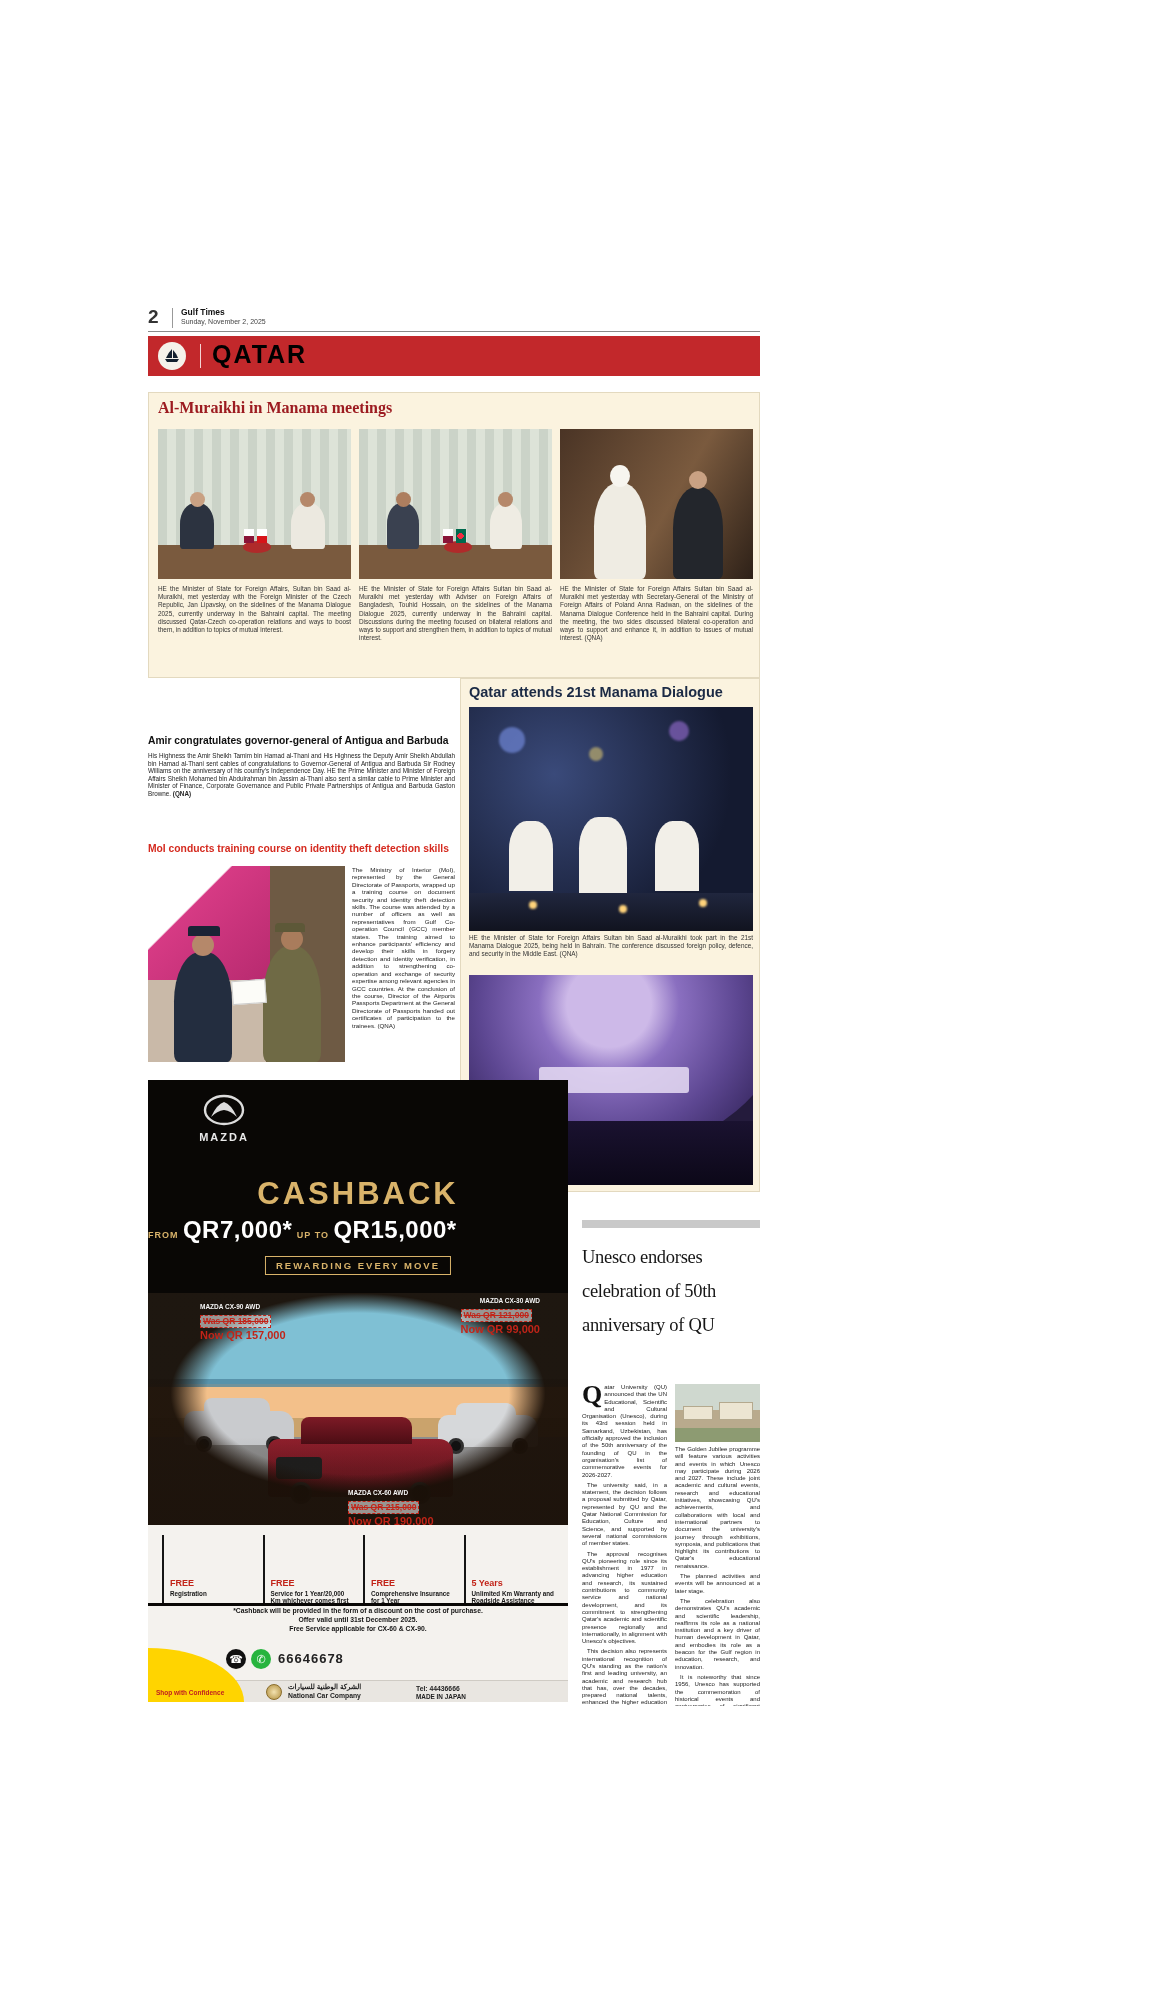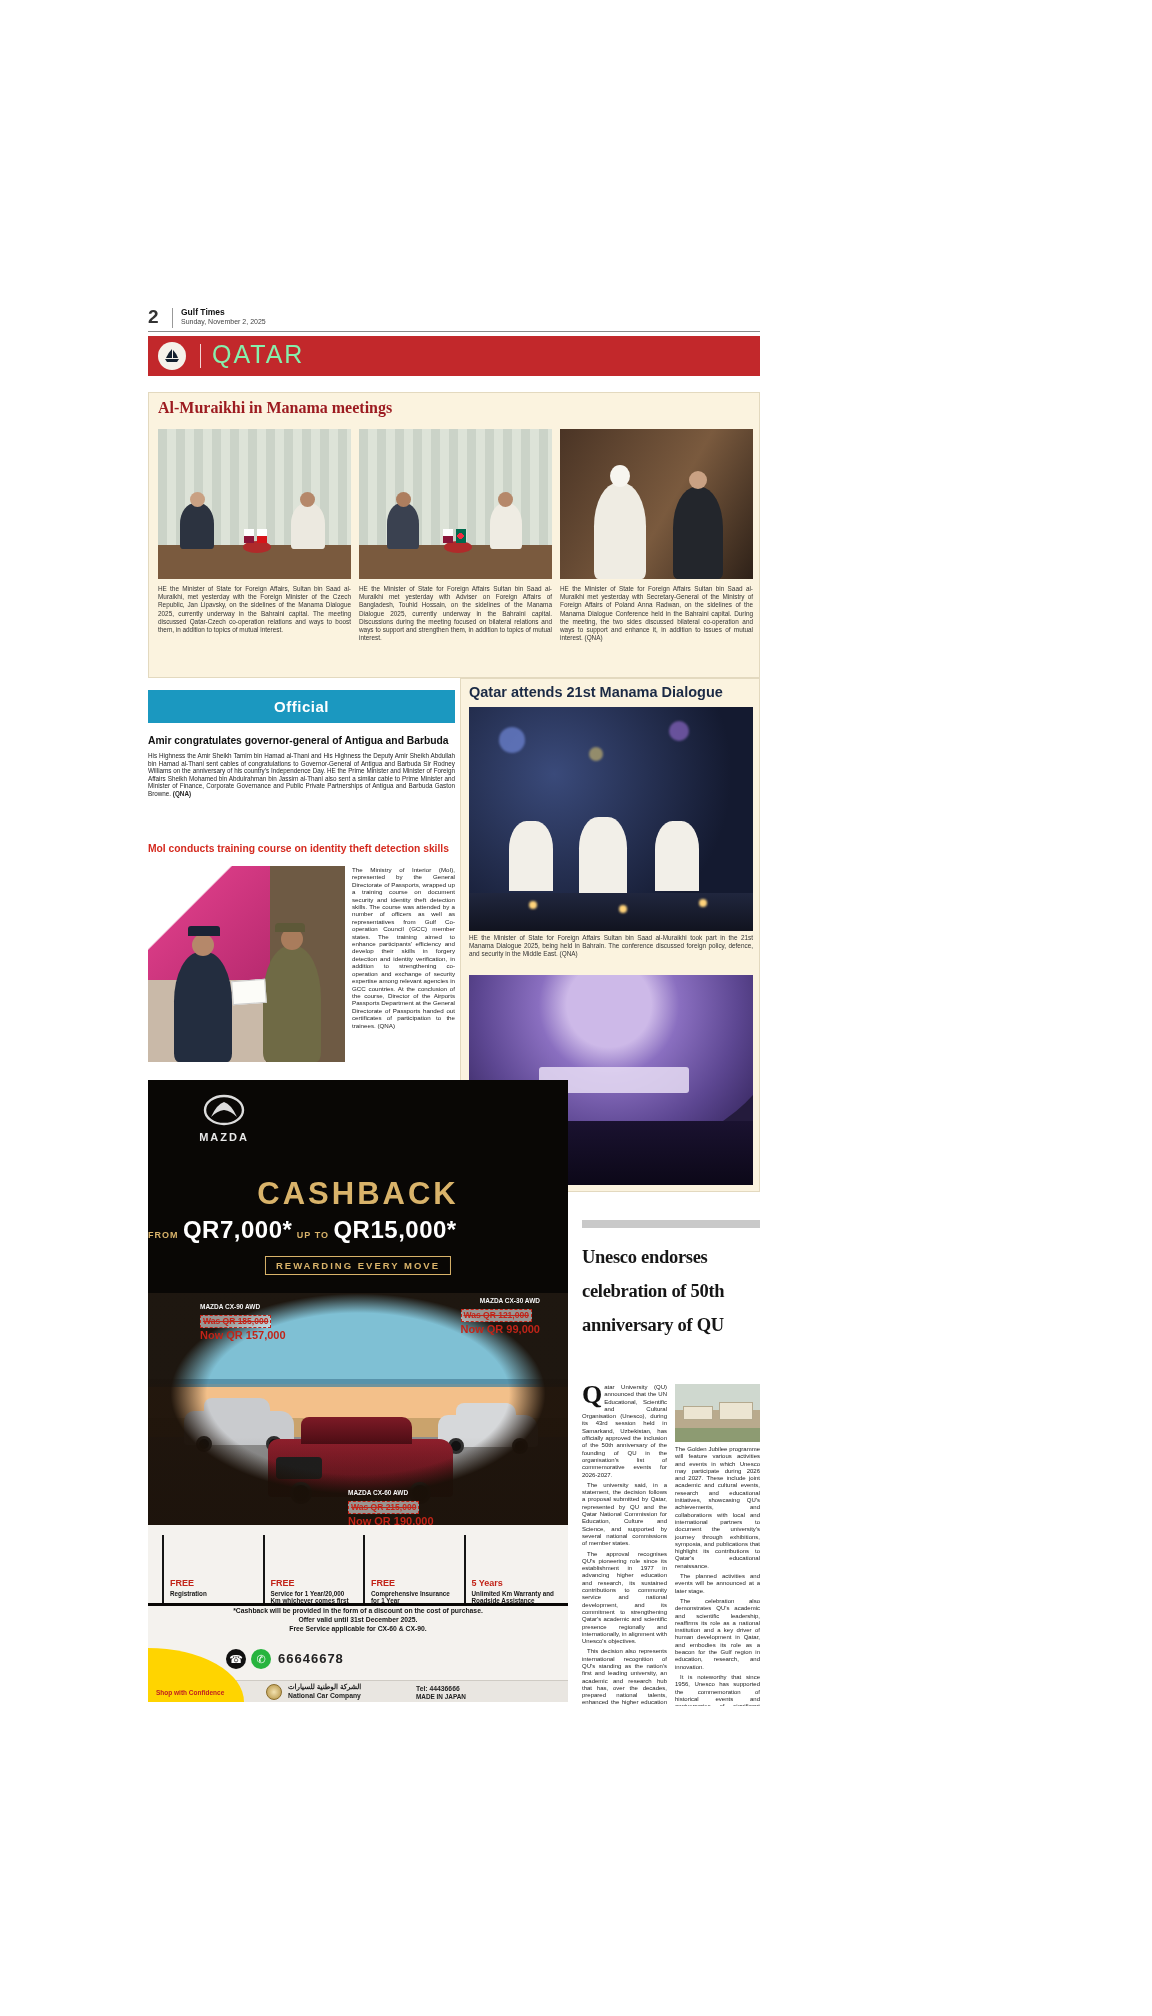--- a/index.html
+++ b/index.html
@@ -13,22 +13,22 @@
   .pg-num { position:absolute; left:0; top:0; font-size:19px; font-weight:bold; color:#333; }
   .pg-sep { position:absolute; left:24px; top:2px; width:1px; height:20px; background:#999; }
   .pg-paper { position:absolute; left:33px; top:1px; font-size:8.5px; font-weight:bold; color:#111; }
   .pg-date  { position:absolute; left:33px; top:12px; font-size:7px; color:#444; }
 
   
   .sec-banner { position:absolute; left:148px; top:336px; width:612px; height:40px; background:#c2282b; }
   .sec-logo { position:absolute; left:10px; top:6px; width:28px; height:28px; border-radius:50%;
               background:#f5f2ea; display:flex; align-items:center; justify-content:center; }
   .sec-bar  { position:absolute; left:52px; top:8px; width:1px; height:24px; background:rgba(255,255,255,.8); }
-  .sec-name { position:absolute; left:64px; top:4px; font-size:25px; color:#86efac; letter-spacing:2px;
-              font-weight:400; }
+  .sec-name { position:absolute; left:64px; top:4px; font-size:25px; color:#000000; letter-spacing:2px;
+              font-weight:700; }
 
   
   .creambox { position:absolute; background:#fbf3df; border:1px solid #e3d9bf; }
   .box-manama { left:148px; top:392px; width:612px; height:286px; }
   .manama-headline { position:absolute; left:9px; top:6px; font-family:"Liberation Serif",serif;
                      font-size:16px; font-weight:bold; color:#9c1b20;text-align:right; }
   .strip-photo { position:absolute; top:36px; width:193px; height:150px; overflow:hidden; background:#9aa59a; }
   .strip-cap   { position:absolute; top:192px; width:193px; font-size:6.4px; line-height:8.2px;
                  color:#333; text-align:justify; }
 
@@ -78,21 +78,21 @@
   .bokeh { position:absolute; border-radius:50%; filter:blur(1px); }
   .thobe { position:absolute; background:#f2efe8; border-radius:40% 40% 0 0; }
   .dome { position:absolute; left:-40px; top:-120px; width:360px; height:300px; border-radius:50%;
           background:radial-gradient(circle, #cdb9e8 0 18%, #8a6fc0 30%, #5d4792 55%, #34255c 80%); }
   .crowd { position:absolute; left:0; bottom:0; width:100%; height:64px;
            background:linear-gradient(#1a1230, #0c0818); }
 
   
   .unesco { position:absolute; left:582px; top:1220px; width:178px; }
   .unesco-bar { width:178px; height:8px; background:#c9c9c9; }
-  .unesco-headline { margin-top:12px; font-family:"Liberation Serif",serif; font-weight:bold;
+  .unesco-headline { margin-top:12px; font-family:"Liberation Serif",serif; font-weight:normal;
                      font-size:18.5px; line-height:34px; color:#161616; letter-spacing:-.3px; }
   .unesco-body { position:absolute; left:582px; top:1384px; width:178px; height:322px; overflow:hidden;
                  display:flex; gap:8px; }
   .ucol { width:85px; font-family:"Liberation Sans",sans-serif; font-size:6px; line-height:7.3px;
           text-align:justify; color:#222; }
   .ucol p { margin-bottom:3px; text-indent:5px; }
   .ucol p.first { text-indent:0; }
   .dropcap { float:left; font-family:"Liberation Serif",serif; font-size:26px; line-height:22px;
              font-weight:bold; padding-right:2px; color:#111; }
   .campus-photo { width:85px; height:58px; margin-bottom:4px;
@@ -210,23 +210,20 @@
     <div class="strip-photo" style="left:411px;">
       <div class="photo3-bg"></div>
       <div class="person" style="left:34px;bottom:0;width:52px;height:96px;background:#efece3;"></div>
       <div class="head" style="left:50px;bottom:92px;width:20px;height:22px;background:#f7f5ef;"></div>
       <div class="person" style="right:30px;bottom:0;width:50px;height:92px;background:#23262c;"></div>
       <div class="head" style="right:46px;bottom:90px;width:18px;height:18px;background:#c9a183;"></div>
     </div>
     <div class="strip-cap" style="left:411px;">HE the Minister of State for Foreign Affairs Sultan bin Saad al-Muraikhi met yesterday with Secretary-General of the Ministry of Foreign Affairs of Poland Anna Radwan, on the sidelines of the Manama Dialogue Conference held in the Bahraini capital. During the meeting, the two sides discussed bilateral co-operation and ways to support and enhance it, in addition to issues of mutual interest. (QNA)</div>
   </div>
 
-  <div class="official-banner">
-    <span>Official</span>
-  </div>
 
   <div class="amir-headline">Amir congratulates governor-general of Antigua and Barbuda</div>
   <div class="amir-body"><span>His Highness the Amir Sheikh Tamim bin Hamad al-Thani and His Highness the Deputy Amir Sheikh Abdullah bin Hamad al-Thani sent cables of congratulations to Governor-General of Antigua and Barbuda Sir Rodney Williams on the anniversary of his country's Independence Day. HE the Prime Minister and Minister of Foreign Affairs Sheikh Mohamed bin Abdulrahman bin Jassim al-Thani also sent a similar cable to Prime Minister and Minister of Finance, Corporate Governance and Public Private Partnerships of Antigua and Barbuda Gaston Browne.</span> <span class="qna">(QNA)</span></div>
 
   <div class="moi-headline">MoI conducts training course on identity theft detection skills</div>
   <div class="moi-photo">
     <div class="moi-wall"></div>
     <div class="moi-screen"></div>
     <div class="person" style="left:26px;bottom:0;width:58px;height:110px;background:#232d3f;"></div>
     <div class="head" style="left:44px;bottom:106px;width:22px;height:22px;background:#b5886a;"></div>

